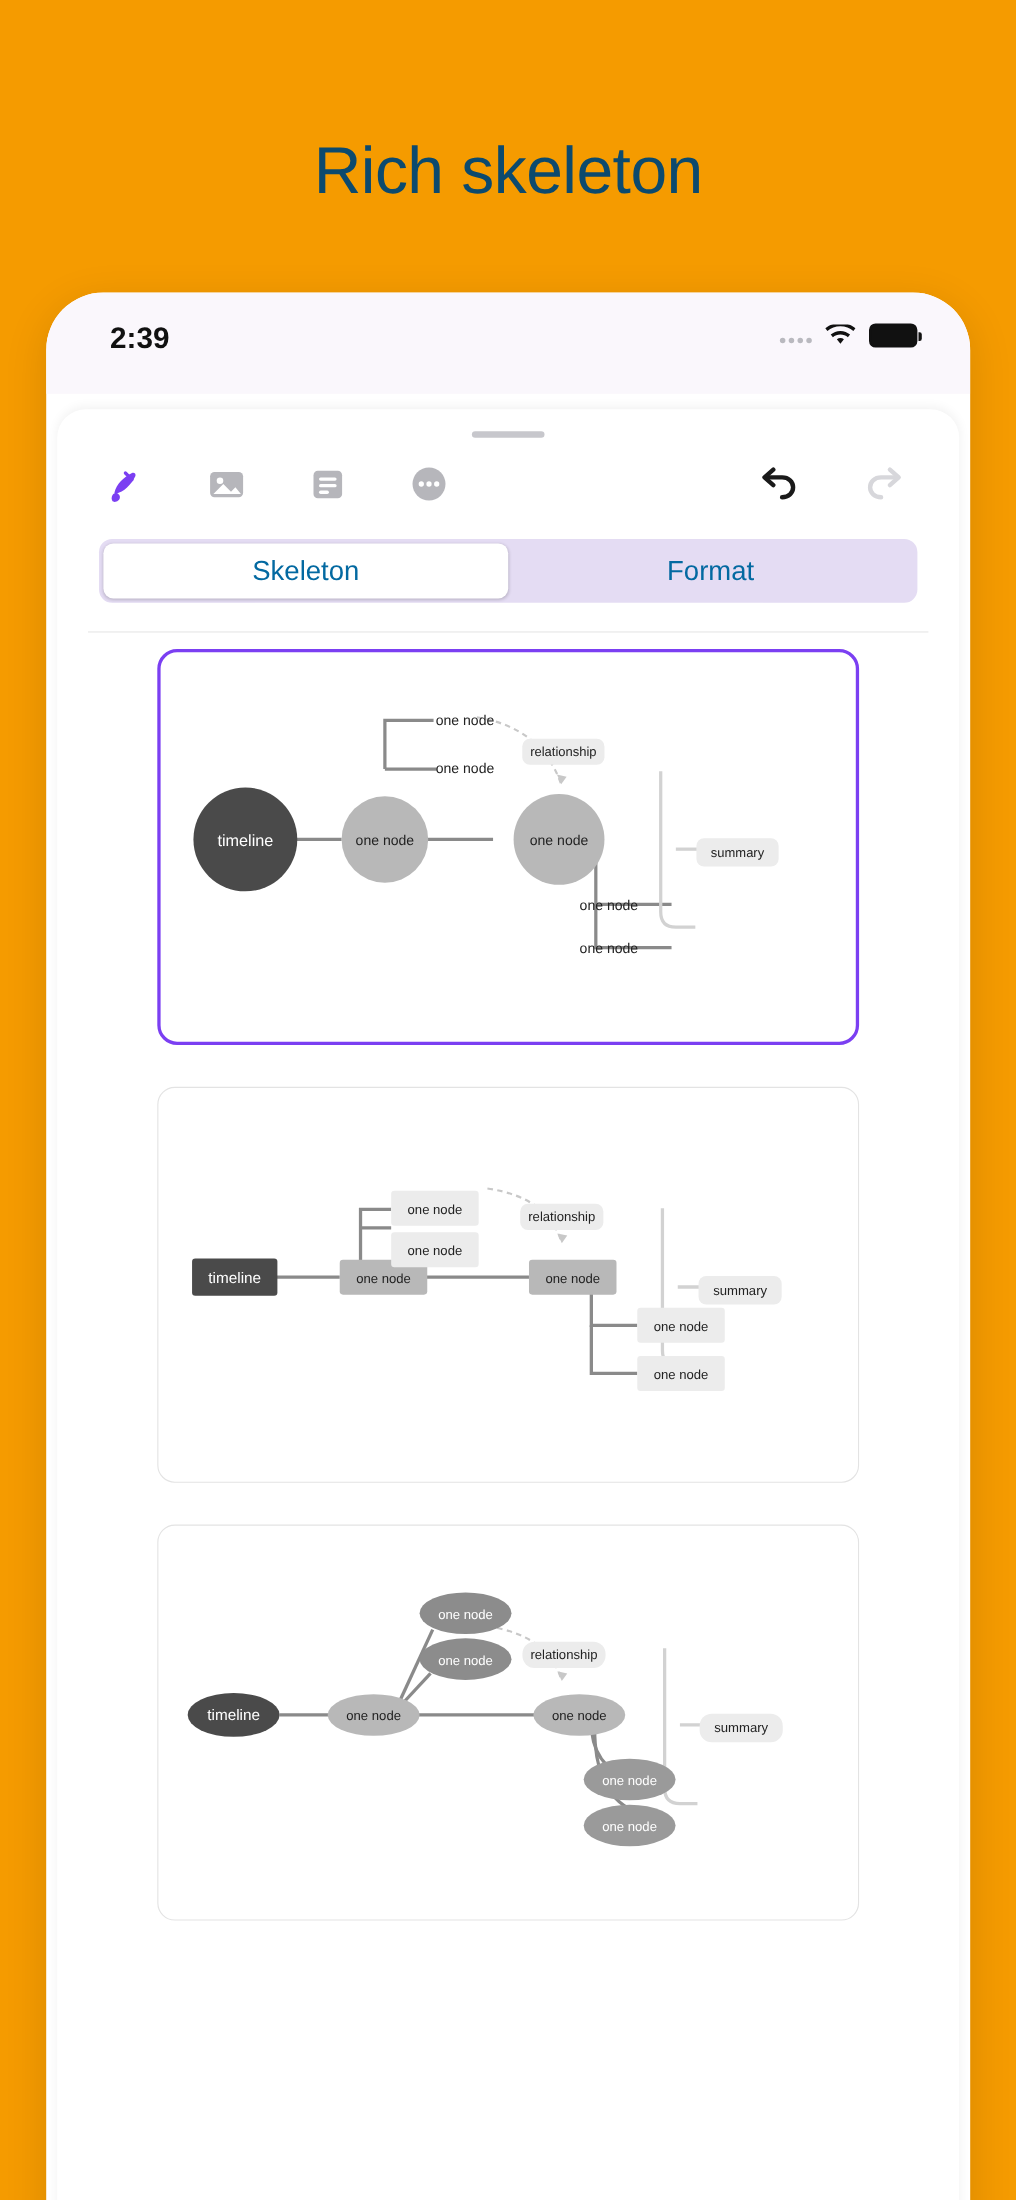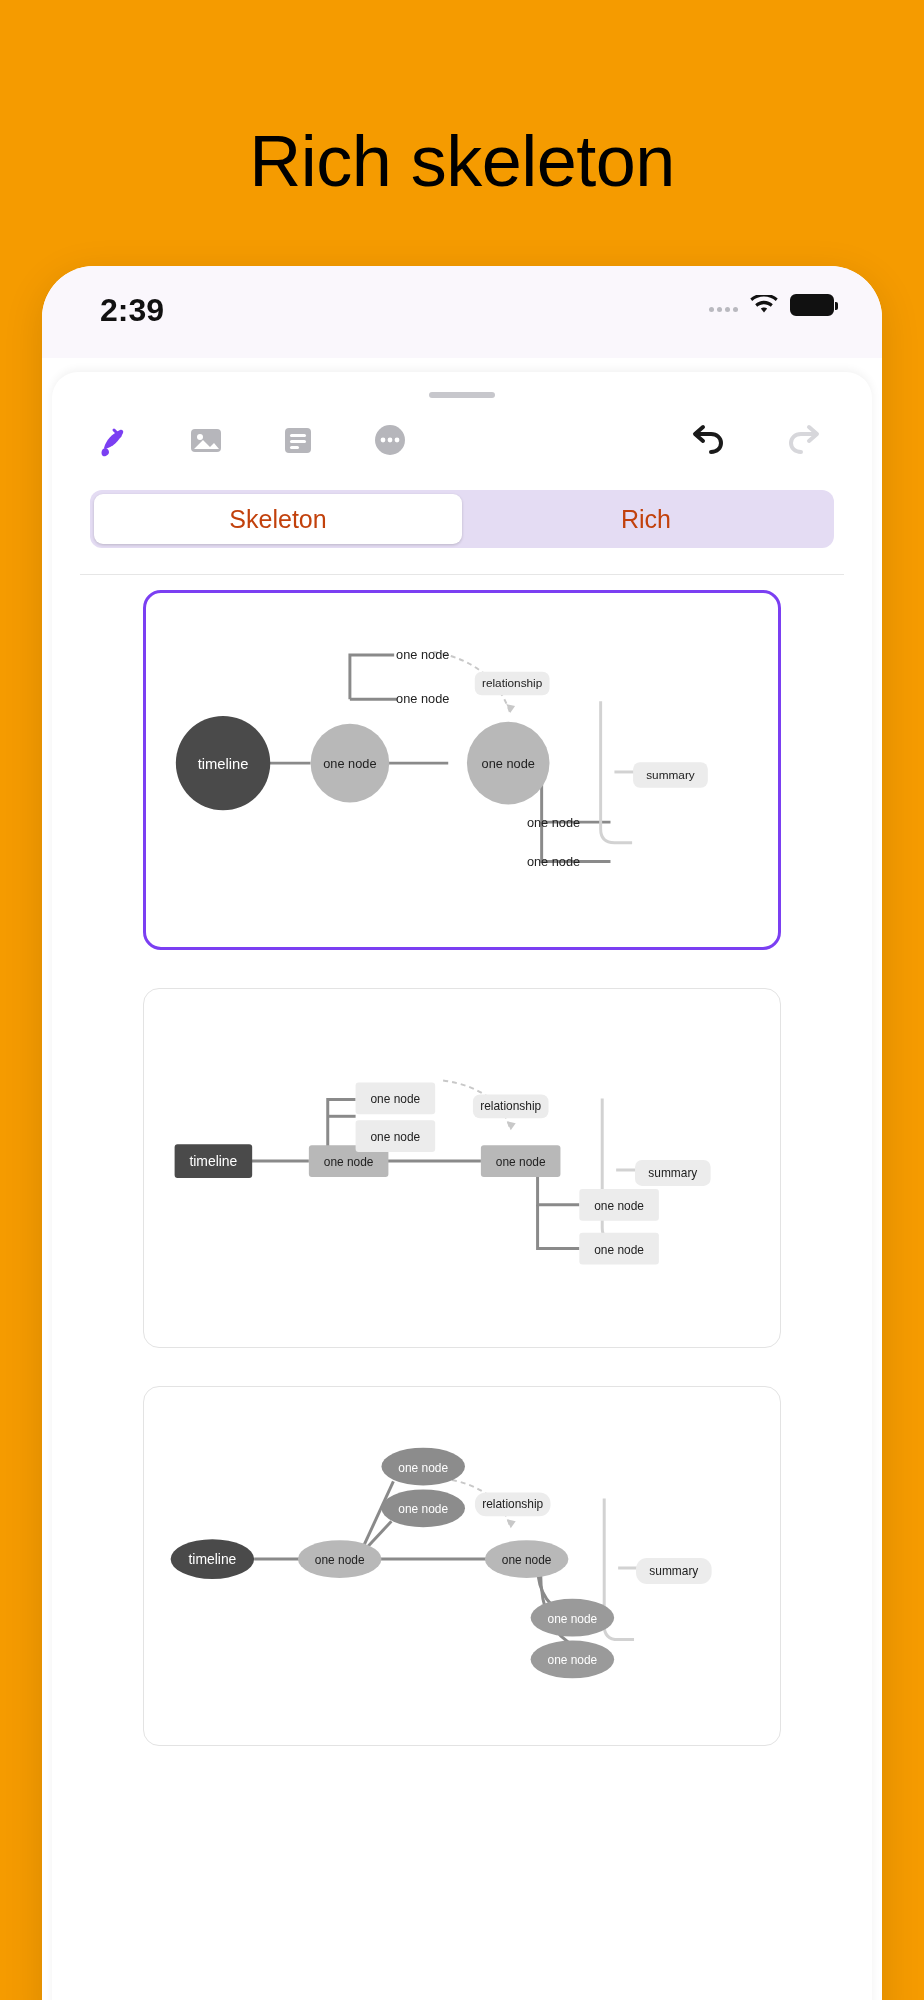--- a/index.html
+++ b/index.html
@@ -13,23 +13,23 @@
     background: #F59B00;
     position: relative;
   }
 
   .hero-title {
     position: absolute;
     top: 120px;
     left: 0;
     width: 100%;
     text-align: center;
-    font-size: 72px;
+    font-size: 60px;
     font-weight: 400;
-    color: #000000;
+    color: #0c4a6e;
     letter-spacing: -0.5px;
   }
 
   
   .phone {
     position: absolute;
     left: 42px;
     top: 266px;
     width: 840px;
     height: 1760px;
@@ -41,21 +41,21 @@
 
   .statusbar {
     position: relative;
     height: 92px;
     background: #FAF7FC;
   }
   .statusbar .clock {
     position: absolute;
     left: 58px;
     top: 26px;
-    font-size: 32px;
+    font-size: 27px;
     font-weight: 600;
     color: #111;
   }
   .statusbar .right-icons {
     position: absolute;
     right: 48px;
     top: 28px;
     display: flex;
     align-items: center;
     gap: 12px;
@@ -139,21 +139,21 @@
     background: #E4DCF3;
     border-radius: 12px;
     display: flex;
     align-items: center;
     padding: 4px;
   }
   .seg {
     flex: 1;
     text-align: center;
     font-size: 25px;
-    color: #c2410c;
+    color: #0369a1;
     line-height: 50px;
     height: 50px;
     border-radius: 9px;
   }
   .seg.active {
     background: #ffffff;
     box-shadow: 0 1px 3px rgba(0,0,0,0.18);
   }
 
   .divider {
@@ -247,21 +247,21 @@
         </svg>
         <svg class="ticon" viewBox="0 0 44 44">
           <path d="M30 16H17c-6 0-10 4-10 9s4 9 10 9" stroke="#d7d7db" stroke-width="4" fill="none" stroke-linecap="round"></path>
           <path d="M25 9l8 7-8 7" stroke="#d7d7db" stroke-width="4" fill="none" stroke-linecap="round" stroke-linejoin="round"></path>
         </svg>
       </div>
     </div>
 
     <div class="segmented">
       <div class="seg active">Skeleton</div>
-      <div class="seg">Rich</div>
+      <div class="seg">Format</div>
     </div>
 
     <div class="divider"></div>
 
     <div class="cards">
 
       <div class="card selected">
         <svg viewBox="0 0 638 360">
 
           <g stroke="#8a8a8a" stroke-width="3" fill="none">

